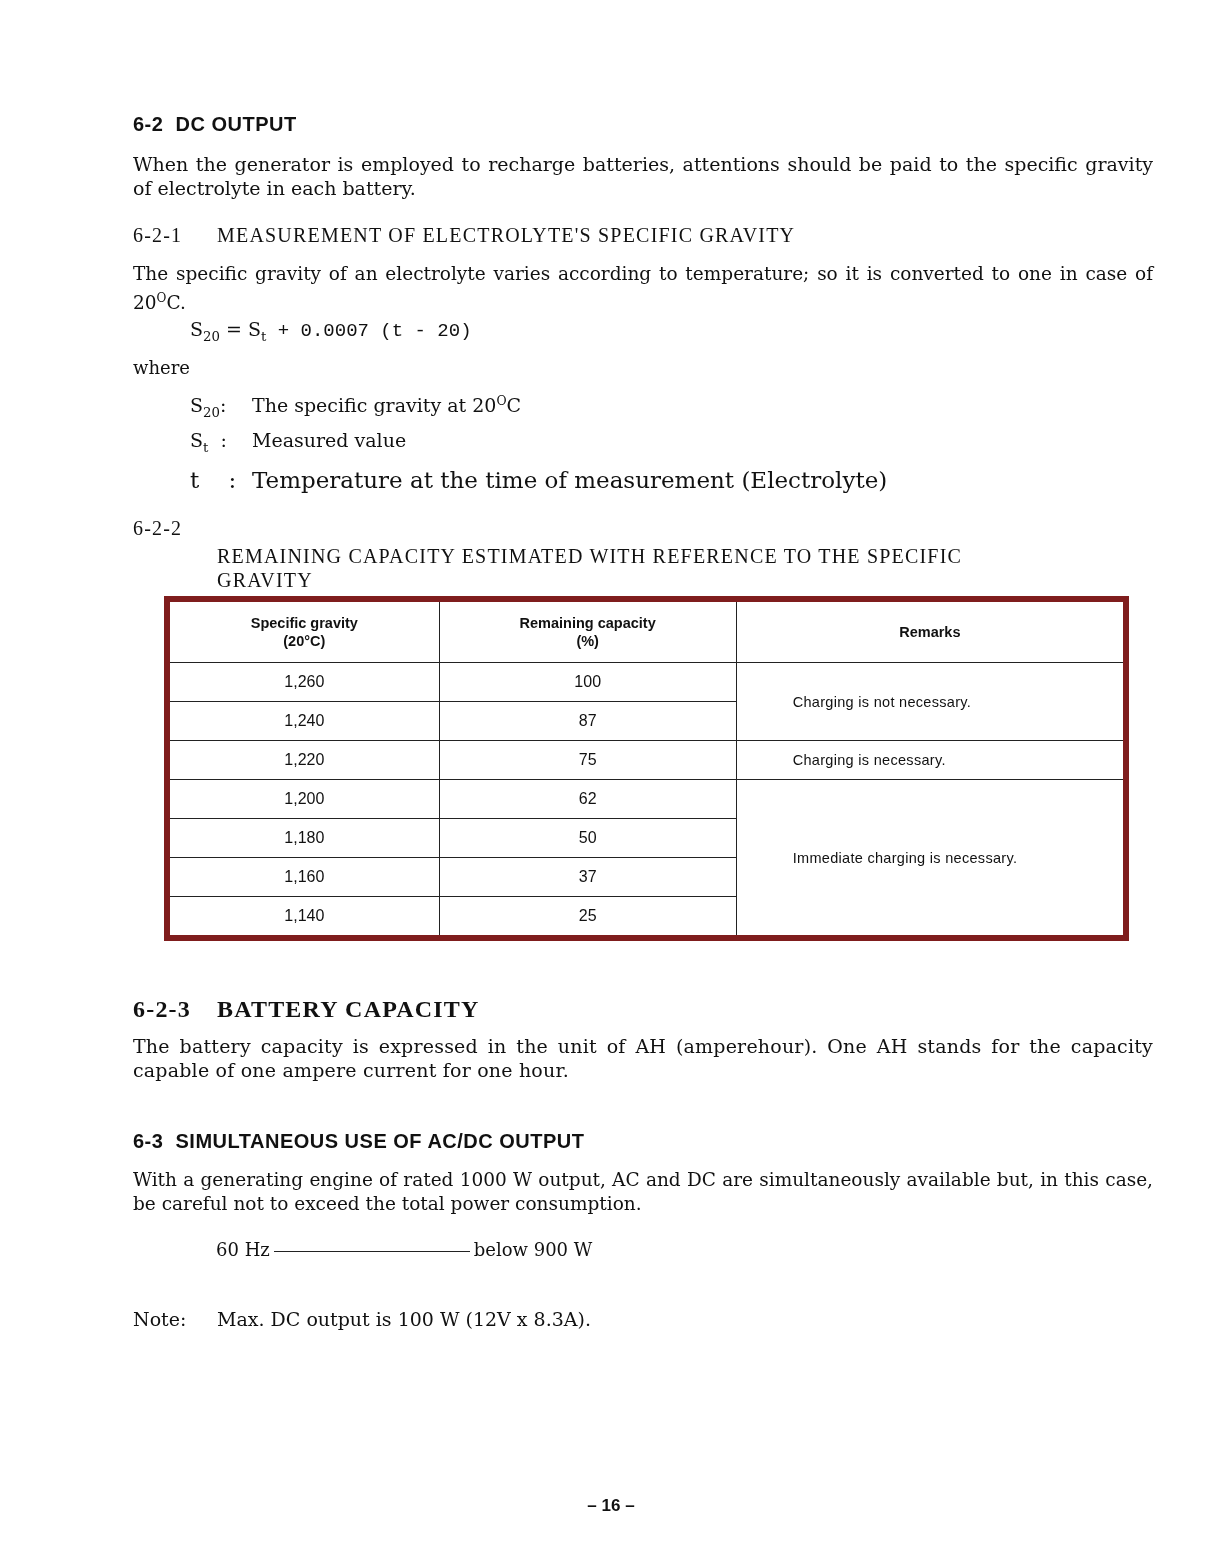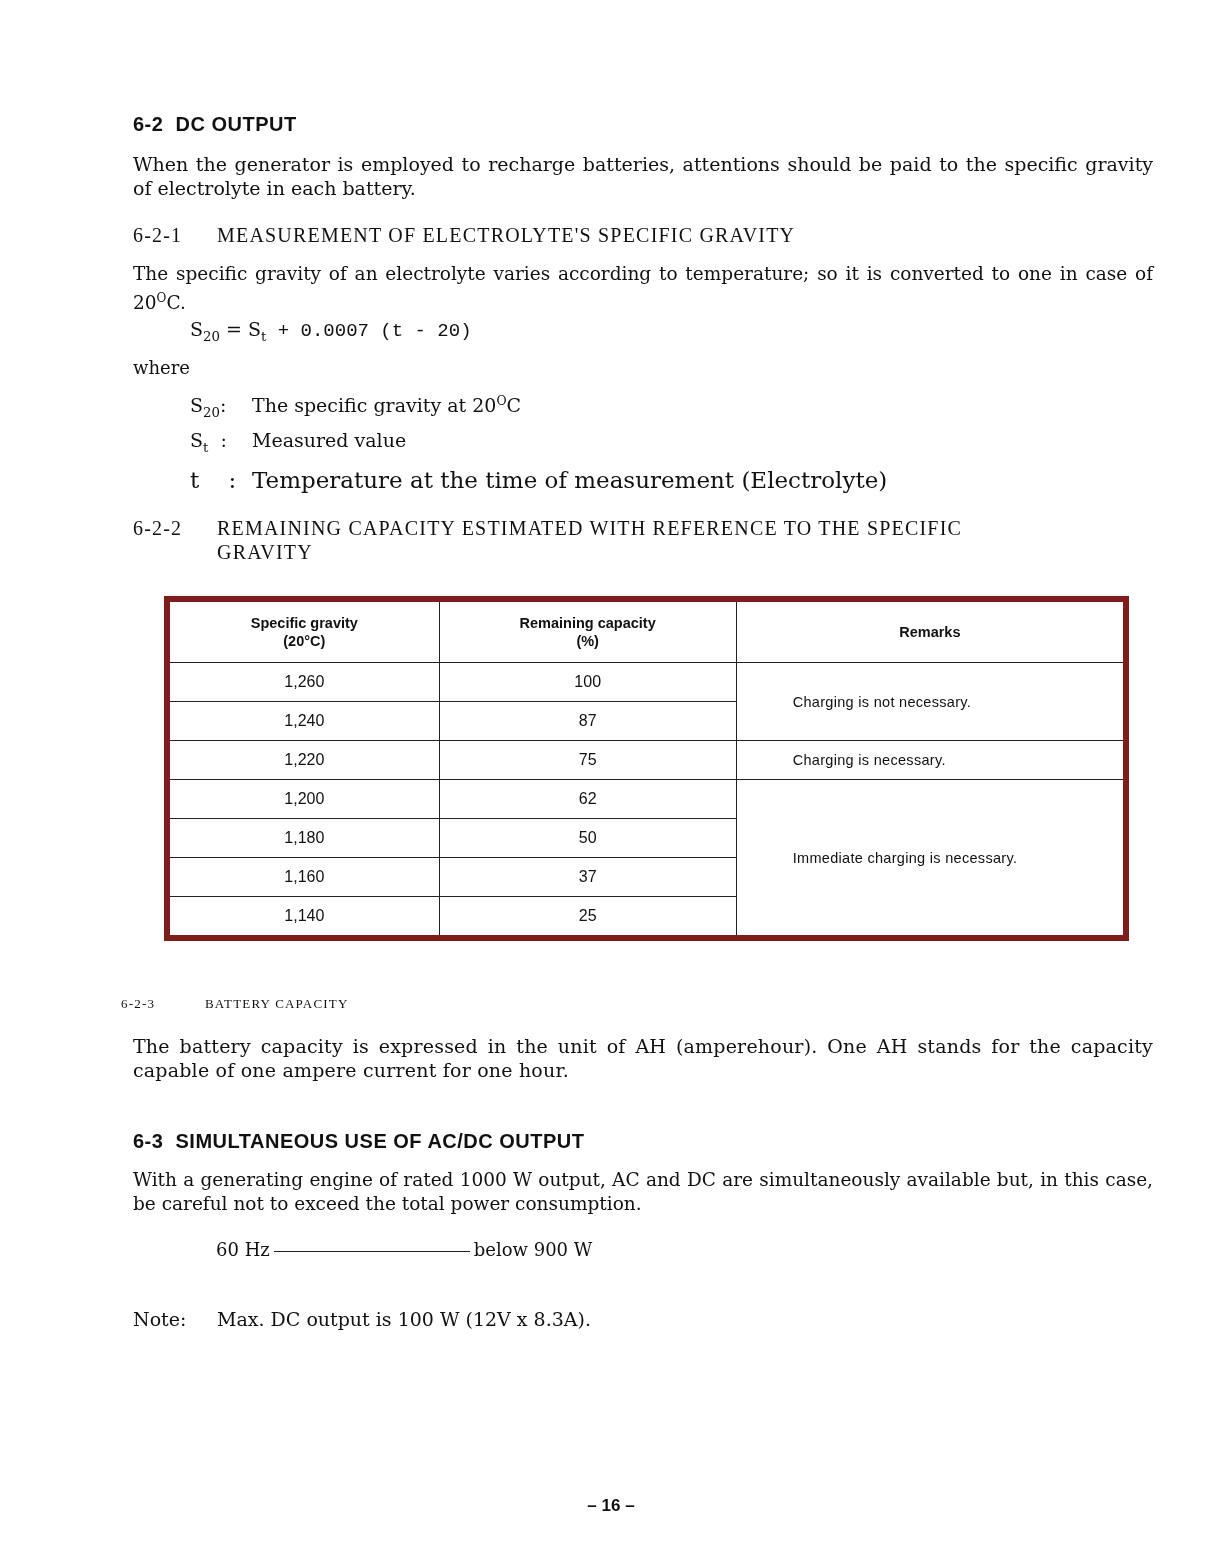--- a/index.html
+++ b/index.html
@@ -56,21 +56,21 @@
   <span style="display:inline-block; width:62px;"><span>S</span><sub>20</sub><span>:</span></span><span>The specific gravity at 20</span><sup>O</sup><span>C</span>
 </div>
 <div class="abs serif" style="left:190px; top:429px; font-size:19px;">
   <span style="display:inline-block; width:62px;"><span>S</span><sub>t</sub>&nbsp;&nbsp;<span>:</span></span><span>Measured value</span>
 </div>
 <div class="abs serif" style="left:190px; top:467px; font-size:23px;">
   <span style="display:inline-block; width:62px;"><span>t</span>&nbsp;&nbsp;&nbsp;&nbsp;<span>:</span></span><span>Temperature at the time of measurement (Electrolyte)</span>
 </div>
 
 <div class="abs h-sub" style="left:133px; top:516px; line-height:24px;">
-  <span style="display:inline-block; width:84px; vertical-align:top;">6-2-2</span><span style="display:inline-block; vertical-align:top;"><span>REMAINING CAPACITY ESTIMATED WITH REFERENCE TO THE SPECIFIC</span><br><span>GRAVITY</span></span>
+  <span style="display:inline-block; width:84px; vertical-align:top;">6-2-2</span><span style="display:inline-block; vertical-align:top;margin-top:28px;"><span>REMAINING CAPACITY ESTIMATED WITH REFERENCE TO THE SPECIFIC</span><br><span>GRAVITY</span></span>
 </div>
 
 <table class="grav">
   <colgroup>
       <col class="c1">
       <col class="c2">
       <col class="c3">
     </colgroup>
   <thead>
     <tr>
@@ -107,21 +107,21 @@
       <td>1,160</td>
       <td>37</td>
     </tr>
     <tr>
       <td>1,140</td>
       <td>25</td>
     </tr>
   </tbody>
 </table>
 
-<div class="abs h-sub" style="left:121px; top:996px; font-size:13px;">
+<div class="abs h-sub" style="left:133px; top:996px; font-size:24px;font-weight:bold;">
   <span style="display:inline-block; width:84px;">6-2-3</span><span>BATTERY CAPACITY</span>
 </div>
 <div class="abs para para-wide" style="left:133px; top:1034px;">The battery capacity is expressed in the unit of AH (amperehour).  One AH stands for the capacity capable of one ampere current for one hour.</div>
 
 <div class="abs sans-bold h-section" style="left:133px; top:1130px;">
   <span>6-3</span>&nbsp;&nbsp;<span>SIMULTANEOUS USE OF AC/DC OUTPUT</span>
 </div>
 <div class="abs para" style="left:133px; top:1168px; font-size:18.5px;">With a generating engine of rated 1000 W output, AC and DC are simultaneously available but, in this case, be careful not to exceed the total power consumption.</div>
 
 <div class="abs serif" style="left:216px; top:1238px; font-size:18px; line-height:23px;">

